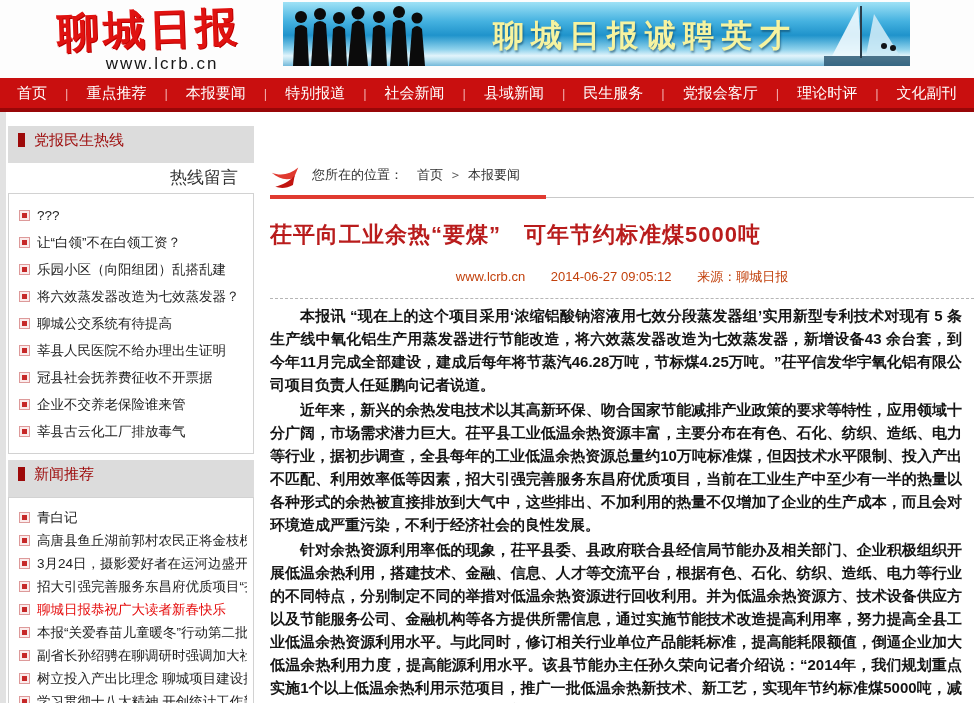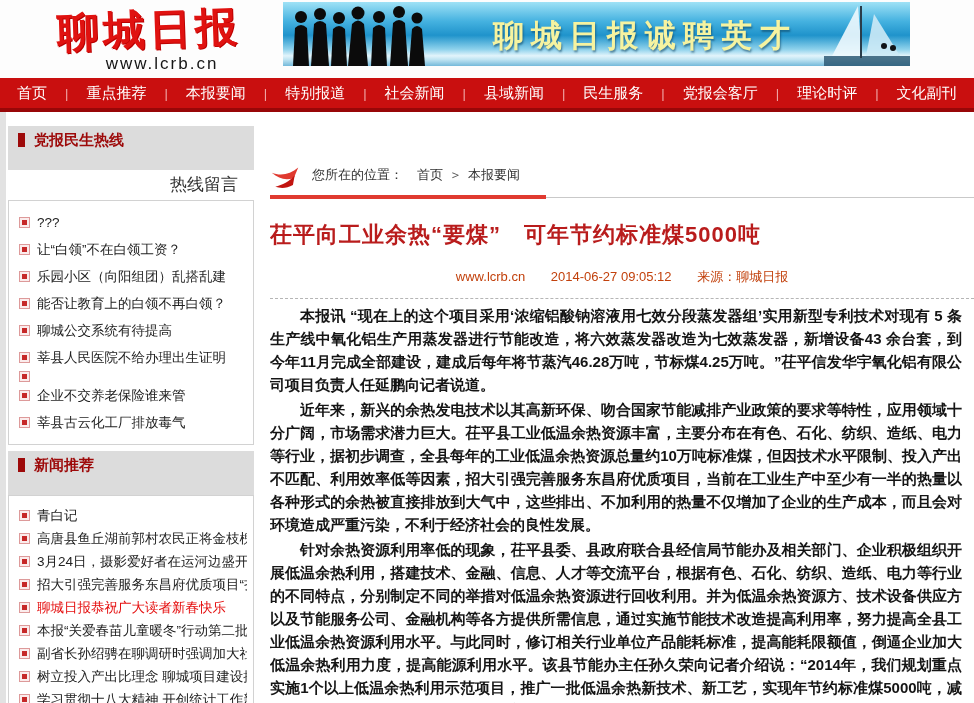--- a/index.html
+++ b/index.html
@@ -27,22 +27,22 @@
 
   
   .nav { position:absolute; left:0; top:78px; width:974px; height:34px; background:#c90f0f;
     border-bottom:4px solid #980708; display:flex; align-items:center; overflow:hidden; }
   .nav ul { list-style:none; display:flex; white-space:nowrap; padding-left:8px; }
   .nav li { color:#fff; font-size:15px; padding:0 9px; cursor:pointer; }
   .nav li + li::before { content:"|"; color:#f0a8a8; margin-right:18px; font-size:13px; }
 
   
   .sidebar { position:absolute; left:8px; top:126px; width:246px; height:577px; overflow:hidden; }
-  .side-header { background:#dcdcdc; height:44px; line-height:28px; padding:0 10px;
-    font-size:15px; font-weight:bold; color:#9d0a0a; }
+  .side-header { background:#dcdcdc; height:37px; line-height:28px; padding:0 10px;
+    font-size:15px; font-weight:normal; color:#9d0a0a; }
   .side-bar-mark { display:inline-block; width:7px; height:14px; background:#9d0a0a;
     margin-right:9px; vertical-align:-2px; }
   .hotline-link-row { height:30px; line-height:30px; text-align:right; padding-right:16px;
     font-size:17px; color:#333; }
   .hotline-link-row span { cursor:pointer; }
   .side-list { border:1px solid #d2d2d2; background:#fff; padding:8px 6px; list-style:none; }
   .side-item { display:flex; align-items:center; line-height:27px; white-space:nowrap;
     overflow:hidden; font-size:13.5px; color:#222; cursor:pointer; }
   .list-recommend .side-item { line-height:23px; }
   .news-icon { width:11px; height:11px; border:1px solid #dd9a9a; background:#fbecec;
@@ -167,41 +167,42 @@
         <span class="news-icon">
           <span class="dot"></span>
         </span>
         <span class="side-item-label">乐园小区（向阳组团）乱搭乱建</span>
       </li>
 
       <li class="side-item">
         <span class="news-icon">
           <span class="dot"></span>
         </span>
-        <span class="side-item-label">能否让教育上的白领不再白领？</span>
+        <span class="side-item-label">将六效蒸发器改造为七效蒸发器？</span>
       </li>
 
       <li class="side-item">
         <span class="news-icon">
           <span class="dot"></span>
         </span>
         <span class="side-item-label">聊城公交系统有待提高</span>
       </li>
 
       <li class="side-item">
         <span class="news-icon">
           <span class="dot"></span>
         </span>
         <span class="side-item-label">莘县人民医院不给办理出生证明</span>
       </li>
 
       <li class="side-item">
         <span class="news-icon">
           <span class="dot"></span>
         </span>
+        <span class="side-item-label">冠县社会抚养费征收不开票据</span>
       </li>
 
       <li class="side-item">
         <span class="news-icon">
           <span class="dot"></span>
         </span>
         <span class="side-item-label">企业不交养老保险谁来管</span>
       </li>
 
       <li class="side-item">

